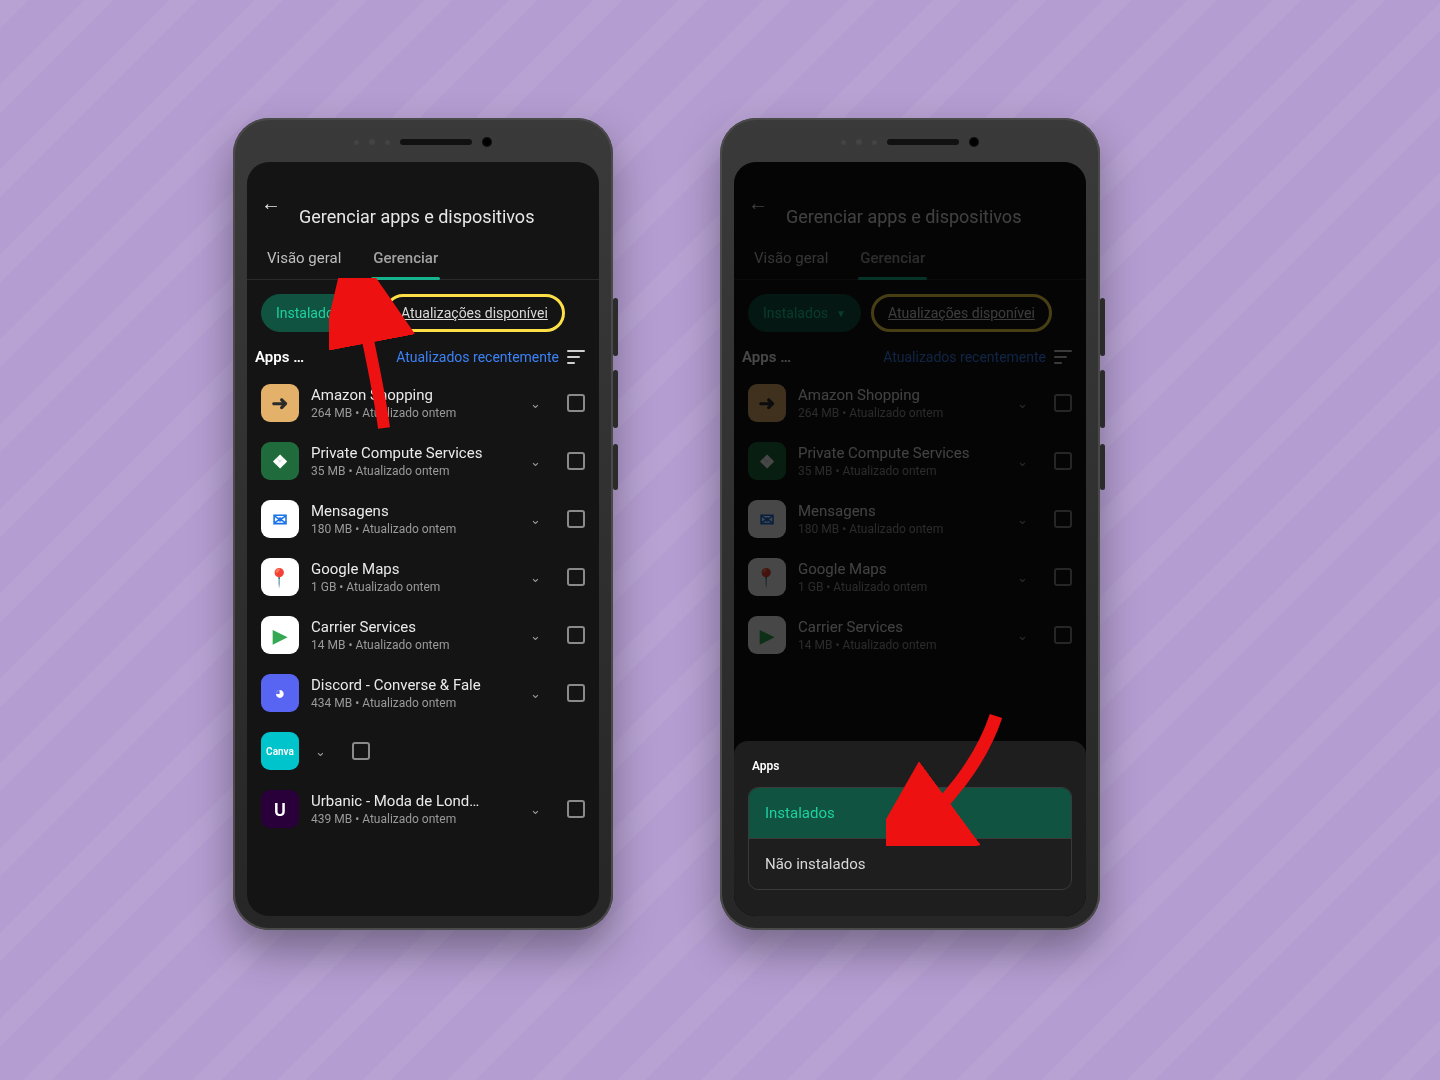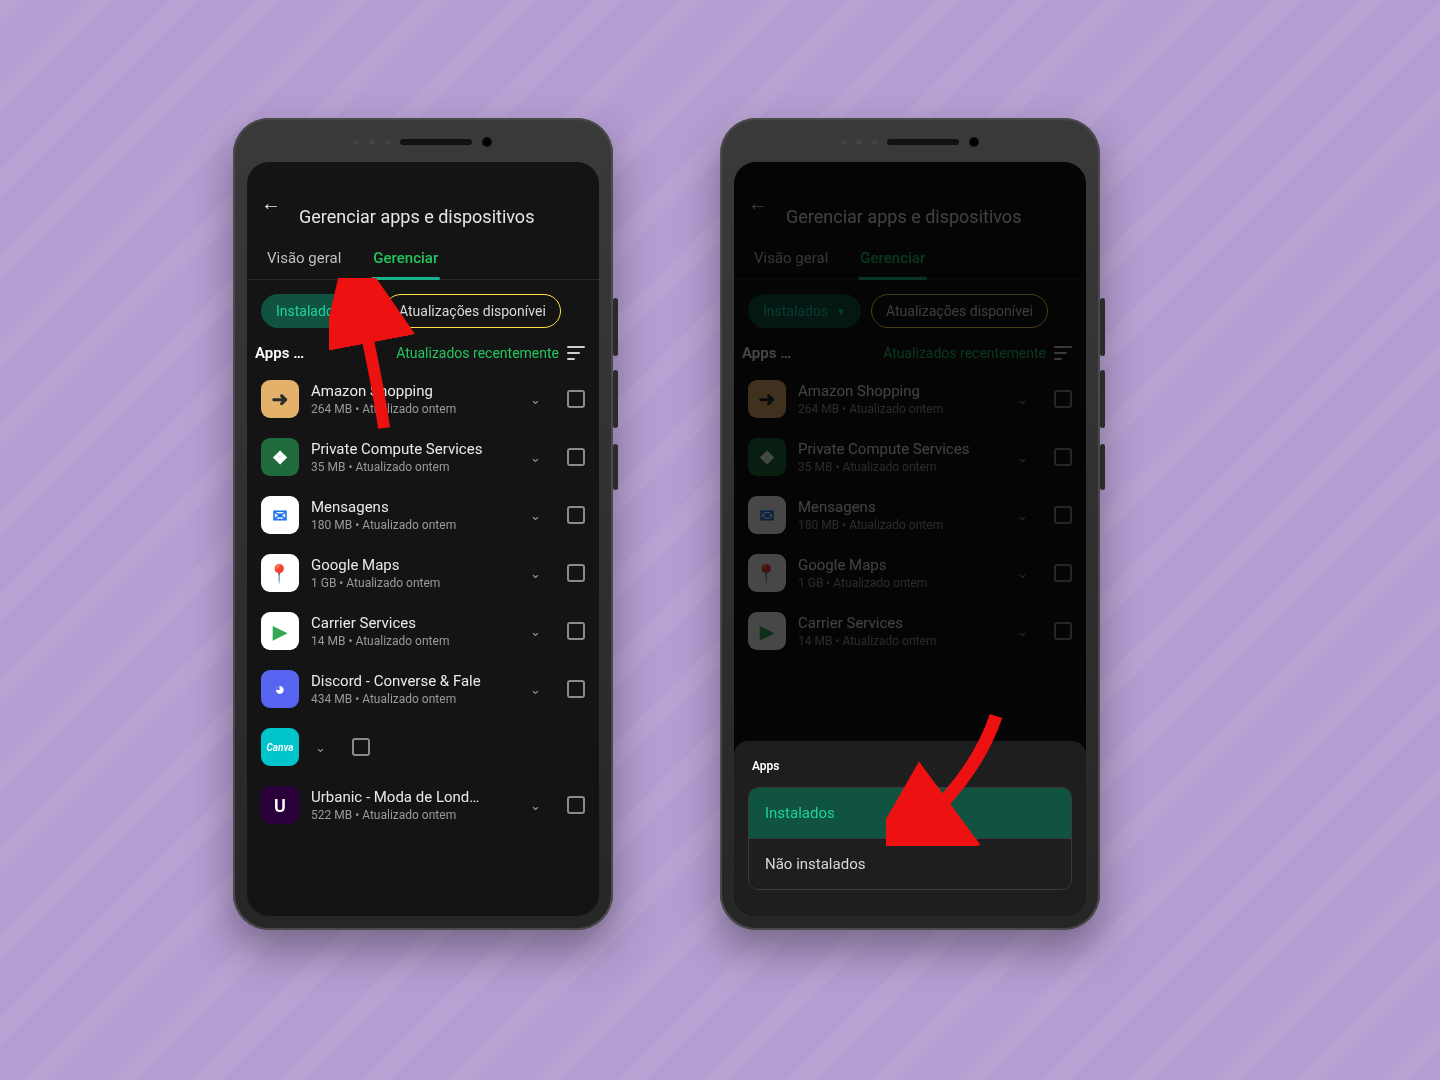--- a/index.html
+++ b/index.html
@@ -71,51 +71,51 @@
     display:flex; gap:28px; padding:0 18px;
     border-bottom:1px solid #2a2a2a;
   }
   .tab{
     padding:10px 2px 12px;
     font-size:15px;
     color:#bfbfbf;
     cursor:pointer;
     position:relative;
   }
-  .tab.active{ color:#22c55e; font-weight:500; }
+  .tab.active{ color:#a3a3a3; font-weight:500; }
   .tab.active::after{
     content:""; position:absolute; left:0; right:0; bottom:-1px;
     height:3px; background:#17b38f; border-radius:2px;
   }
 
   .chips{
     display:flex; gap:10px; padding:14px 14px 8px 14px; overflow:hidden;
   }
   .chip{
     display:inline-flex; align-items:center; gap:8px;
     border-radius:20px;
     padding:8px 14px;
     font-size:14px;
     white-space:nowrap;
     cursor:pointer;
   }
   .chip.filled{
     background:#0f5340; color:#1fd1a1; border:1px solid #0f5340;
   }
   .chip.outlined{
-    border:1px solid #fde047; color:#d8d8d8;
+    border:3px solid #fde047; color:#d8d8d8;text-decoration:underline;
   }
   .chip .caret{ font-size:10px; }
 
   .listhdr{
     display:flex; align-items:center; padding:8px 14px 6px 8px;
     font-size:15px;
   }
   .listhdr .apps-label{ font-weight:600; color:#fff; }
-  .listhdr .sort-label{ margin-left:auto; color:#22c55e; font-size:14px; }
+  .listhdr .sort-label{ margin-left:auto; color:#3b82f6; font-size:14px; }
   .sort-icon{
     margin-left:8px; width:18px; height:14px; position:relative;
   }
   .sort-icon span{
     position:absolute; left:0; height:2px; background:#cfcfcf; border-radius:1px;
   }
   .sort-icon span:nth-child(1){ top:0; width:18px; }
   .sort-icon span:nth-child(2){ top:6px; width:13px; }
   .sort-icon span:nth-child(3){ top:12px; width:8px; }
 
@@ -287,30 +287,30 @@
     <div class="app-icon i-discord">◕</div>
     <div class="meta">
       <div class="name">Discord - Converse &amp; Fale</div>
       <div class="sub">434 MB  •  Atualizado ontem</div>
     </div>
     <span class="chev">⌄</span>
     <span class="check"></span>
   </div>
   <div class="row">
     <div class="app-icon i-canva">
-              <span style="font-size:10px;font-style:italic;font-weight:600;color:#fff;">Canva</span>
+              <span style="font-size:10px;font-weight:600;color:#fff;">Canva</span>
             </div>
     <span class="chev">⌄</span>
     <span class="check"></span>
   </div>
   <div class="row">
     <div class="app-icon i-urbanic"></div>
     <div class="meta">
       <div class="name">Urbanic - Moda de Lond…</div>
-      <div class="sub">522 MB  •  Atualizado ontem</div>
+      <div class="sub">439 MB  •  Atualizado ontem</div>
     </div>
     <span class="chev">⌄</span>
     <span class="check"></span>
   </div>
         </div>
     </div>
 
     <div class="arrow" style="left:96px; top:160px;">
       <svg width="100" height="170" viewBox="0 0 100 170">
         <defs>

